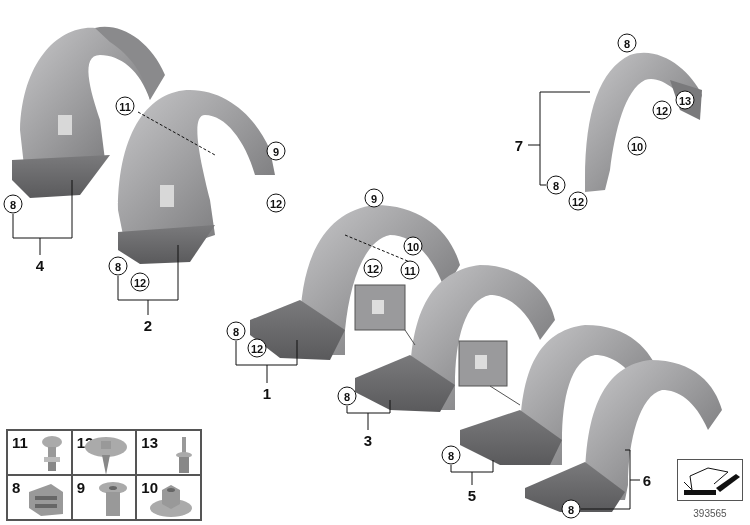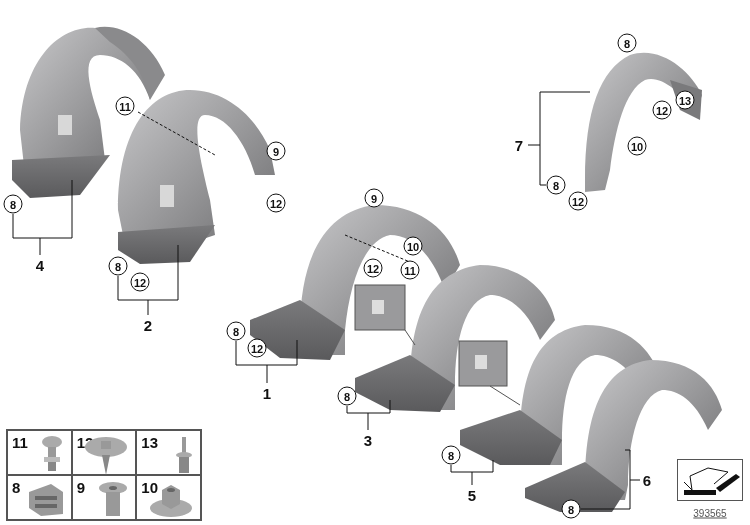--- a/index.html
+++ b/index.html
@@ -11,21 +11,21 @@
     display:flex; align-items:center; justify-content:center; box-sizing:border-box;
     transform:translate(-50%,-50%);
   }
   .asm-label { position:absolute; font-weight:bold; font-size:15px; color:#111; transform:translate(-50%,-50%); }
   .legend { position:absolute; left:6px; top:429px; width:196px; height:92px; border:1px solid #555;
     display:grid; grid-template-columns:repeat(3,1fr); grid-template-rows:repeat(2,1fr); box-sizing:border-box; }
   .legend-cell { border:0.5px solid #555; position:relative; }
   .legend-num { position:absolute; left:4px; top:3px; font-weight:bold; font-size:15px; color:#111; }
   .legend-cell svg { position:absolute; right:6px; top:4px; }
   .orient { position:absolute; left:677px; top:459px; width:66px; height:42px; border:1px solid #555; box-sizing:border-box; background:#fff; }
-  .diagram-id { position:absolute; left:710px; top:513px; transform:translate(-50%,-50%); font-size:10px; color:#555;text-decoration:underline; }
+  .diagram-id { position:absolute; left:710px; top:513px; transform:translate(-50%,-50%); font-size:10px; color:#555; }
 </style>
 </head>
 <body>
 
 <div id="stage">
   <svg width="750" height="525" viewBox="0 0 750 525" style="position:absolute;left:0;top:0">
     <defs>
       <linearGradient id="g1" x1="0" y1="0" x2="1" y2="1">
         <stop offset="0" stop-color="#c8c8ca"></stop>
           <stop offset="0.5" stop-color="#9a9a9c"></stop>

